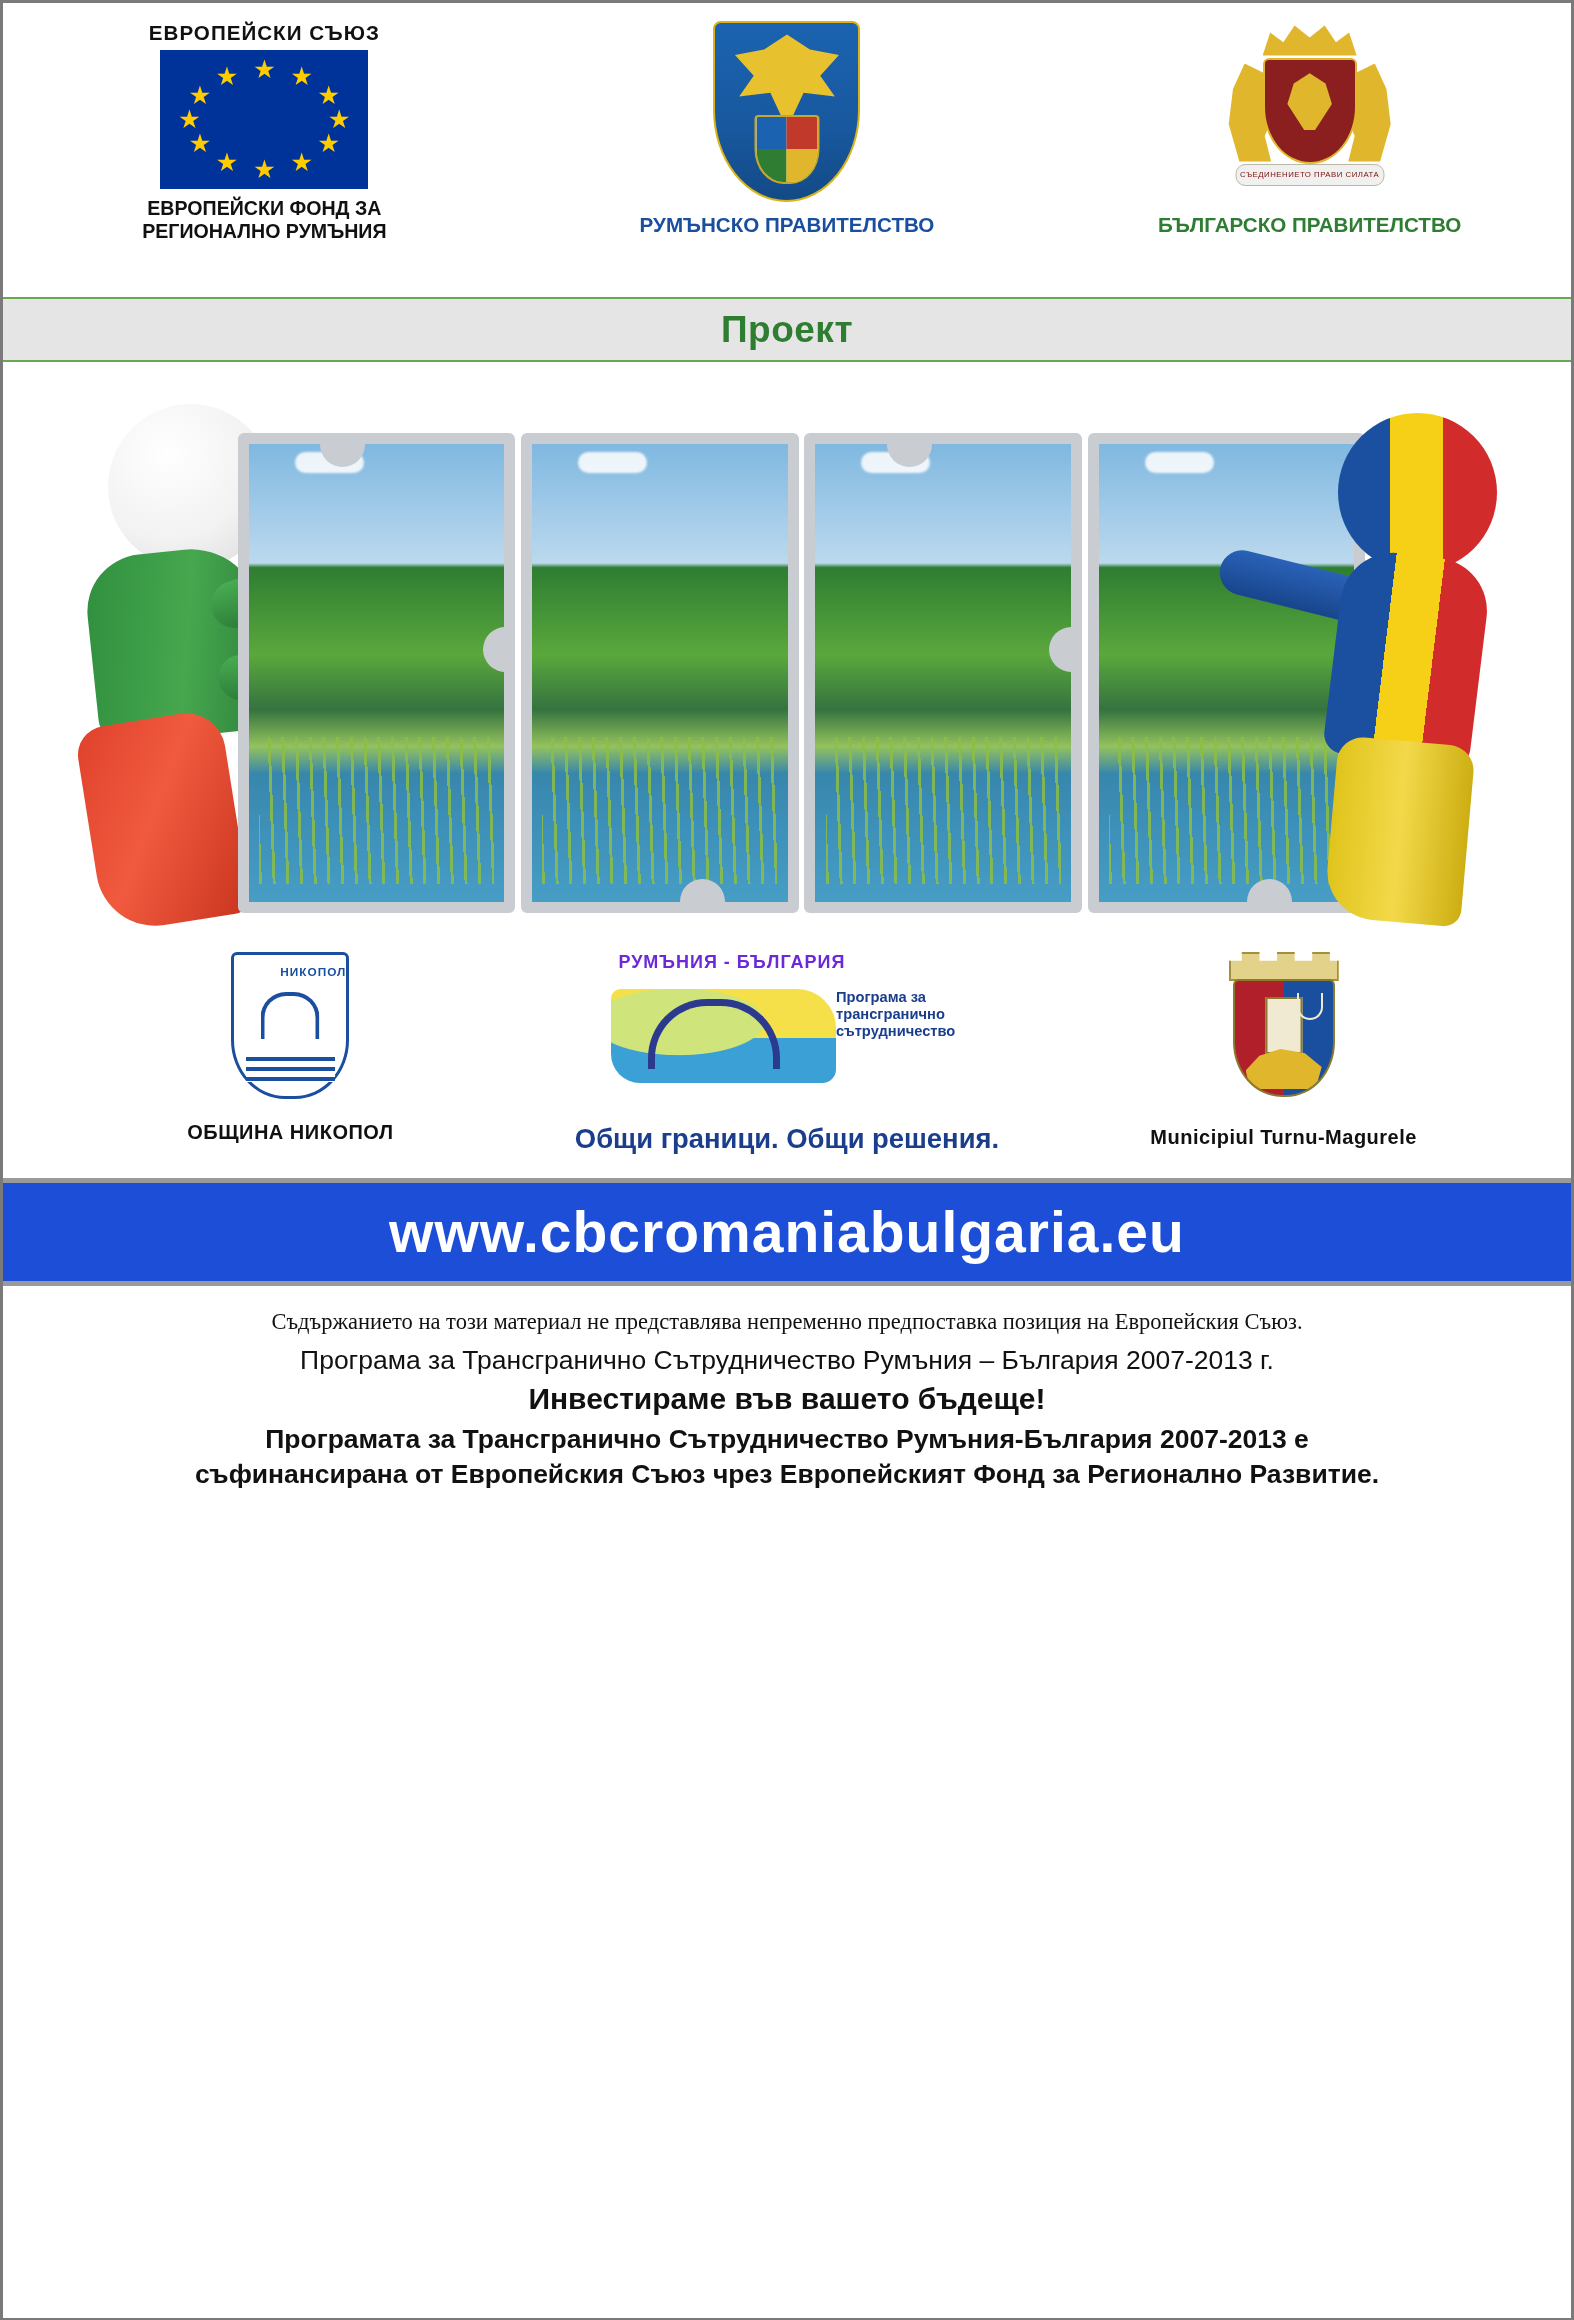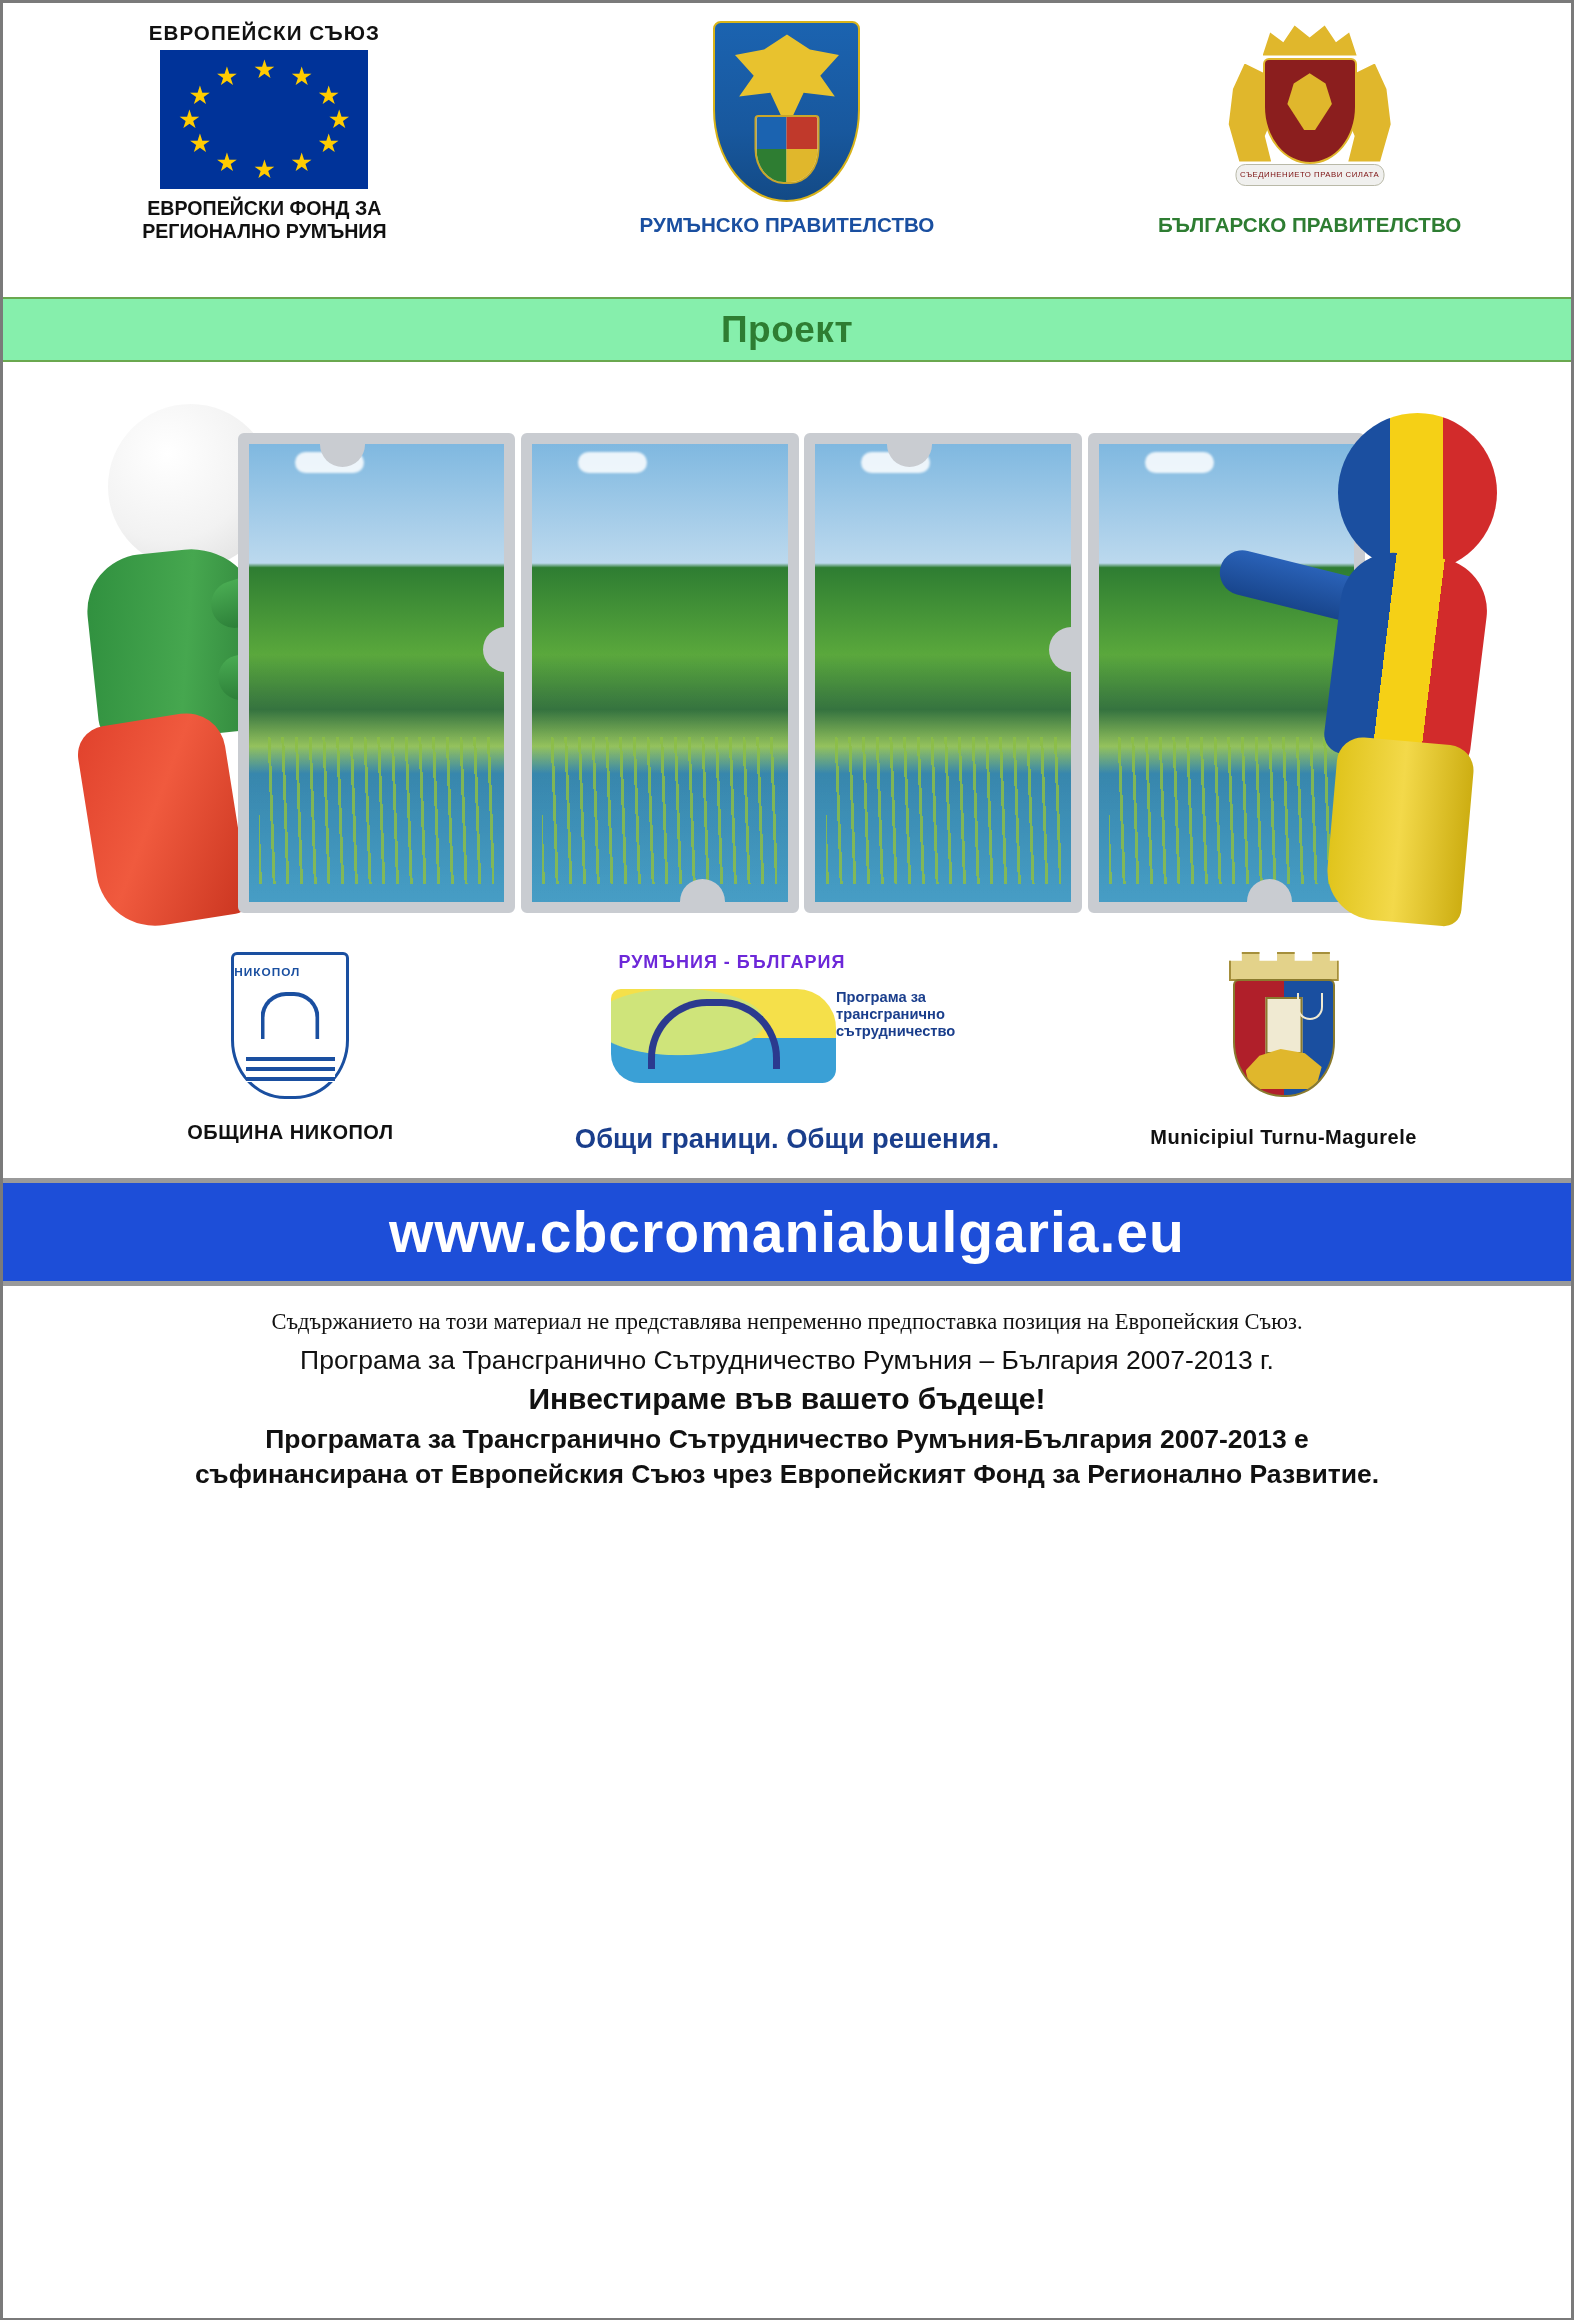--- a/index.html
+++ b/index.html
@@ -174,21 +174,21 @@
     white-space: nowrap;
   }
   .gov-caption {
     font-size: 20.6px;
     font-weight: bold;
     margin-top: 11.8px;
   }
   .gov-caption.ro { color: #1a4fa0; }
   .gov-caption.bg { color: #2e7d32; }
   .project-band {
-    background: #86efac;
+    background: #e5e5e5;
     height: 61px;
     display: flex;
     align-items: center;
     justify-content: center;
     border-top: 2.9px solid #6aa84f;
     border-bottom: 2.9px solid #6aa84f;
   }
   .project-band .word {
     color: #2e7d32;
     font-size: 37px;
@@ -360,21 +360,21 @@
     margin: 0 auto;
     border: 3.9px solid #1a4fa0;
     border-radius: 5.9px 5.9px 54px 54px / 5.9px 5.9px 59px 59px;
     position: relative;
     box-sizing: border-box;
     background: #fff;
   }
   .nikopol-arms .name {
     position: absolute;
     top: 9.8px; left: 0; right: 0;
-    text-align: left;
+    text-align: right;
     font-size: 11.8px;
     font-weight: bold;
     color: #1a4fa0;
     letter-spacing: 1px;
   }
   .nikopol-arms .gate {
     position: absolute;
     top: 37px; left: 50%;
     transform: translateX(-50%);
     width: 51px; height: 43px;

